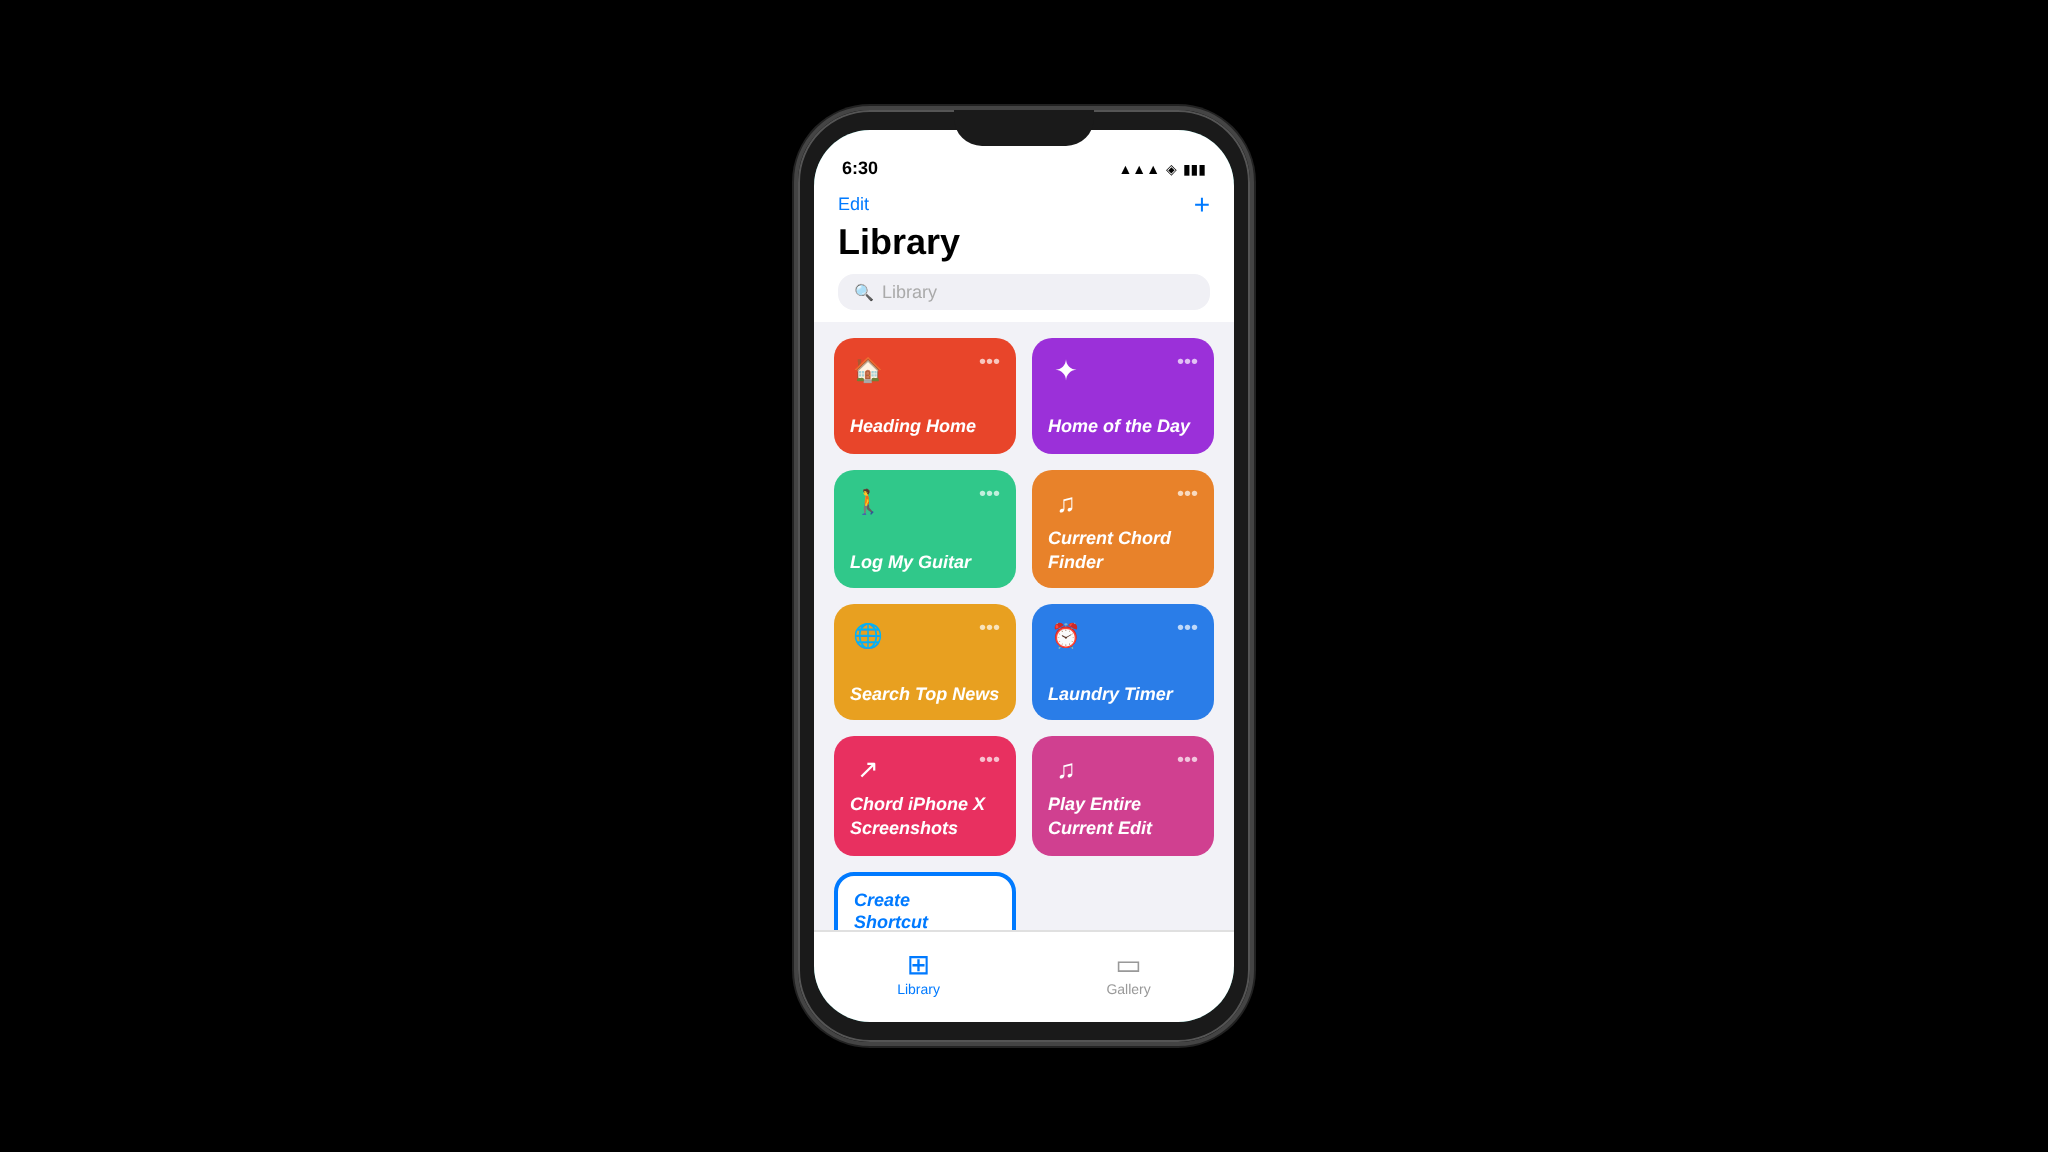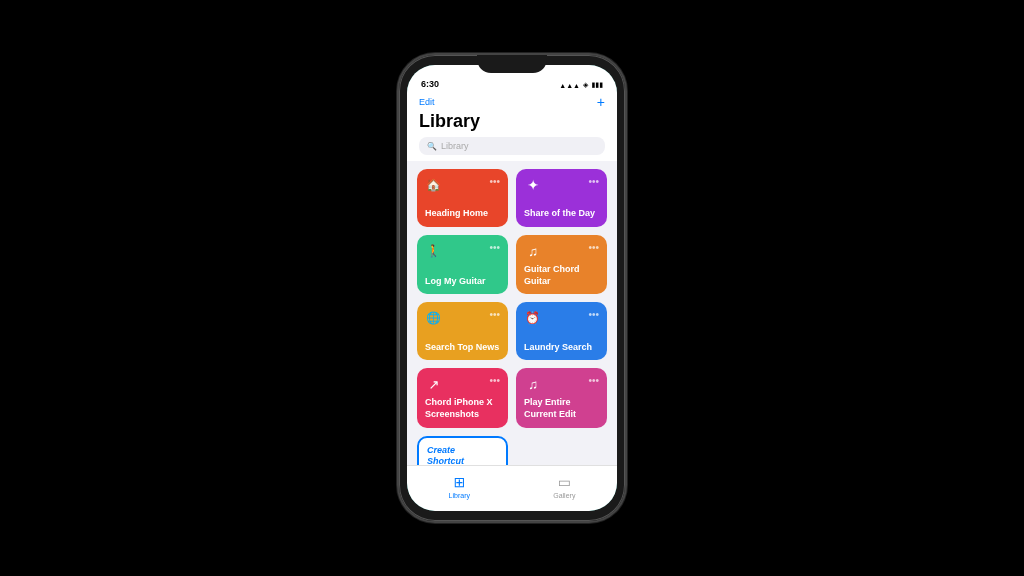--- a/index.html
+++ b/index.html
@@ -176,20 +176,21 @@
       color: rgba(255,255,255,0.7);
       cursor: pointer;
     }
 
     .card-label {
       font-size: 9px;
       font-weight: 600;
       color: #fff;
       margin-top: 4px;
       line-height: 1.3;
+      font-style: italic;
     }
 
     
     .create-card {
       border-radius: 10px;
       border: 2px solid #007aff;
       background: #fff;
       padding: 7px 8px;
       min-height: 58px;
       display: flex;
@@ -277,53 +278,53 @@
             <span class="card-menu">•••</span>
           </div>
           <div class="card-label">Heading Home</div>
         </div>
 
         <div class="shortcut-card" style="background:#9b30d9;">
           <div class="card-header">
             <span class="card-icon" style="color:#fff;font-size:14px;">✦</span>
             <span class="card-menu">•••</span>
           </div>
-          <div class="card-label">Share of the Day</div>
+          <div class="card-label">Home of the Day</div>
         </div>
 
         <div class="shortcut-card" style="background:#30c88a;">
           <div class="card-header">
             <span class="card-icon">🚶</span>
             <span class="card-menu">•••</span>
           </div>
           <div class="card-label">Log My Guitar</div>
         </div>
 
         <div class="shortcut-card" style="background:#e8822a;">
           <div class="card-header">
             <span class="card-icon" style="color:#fff;font-size:13px;">♫</span>
             <span class="card-menu">•••</span>
           </div>
-          <div class="card-label">Guitar Chord Guitar</div>
+          <div class="card-label">Current Chord Finder</div>
         </div>
 
         <div class="shortcut-card" style="background:#e8a020;">
           <div class="card-header">
             <span class="card-icon">🌐</span>
             <span class="card-menu">•••</span>
           </div>
           <div class="card-label">Search Top News</div>
         </div>
 
         <div class="shortcut-card" style="background:#2a7de8;">
           <div class="card-header">
             <span class="card-icon">⏰</span>
             <span class="card-menu">•••</span>
           </div>
-          <div class="card-label">Laundry Search</div>
+          <div class="card-label">Laundry Timer</div>
         </div>
 
         <div class="shortcut-card" style="background:#e83060;">
           <div class="card-header">
             <span class="card-icon" style="color:#fff;font-size:13px;">↗</span>
             <span class="card-menu">•••</span>
           </div>
           <div class="card-label">Chord iPhone X Screenshots</div>
         </div>
 

